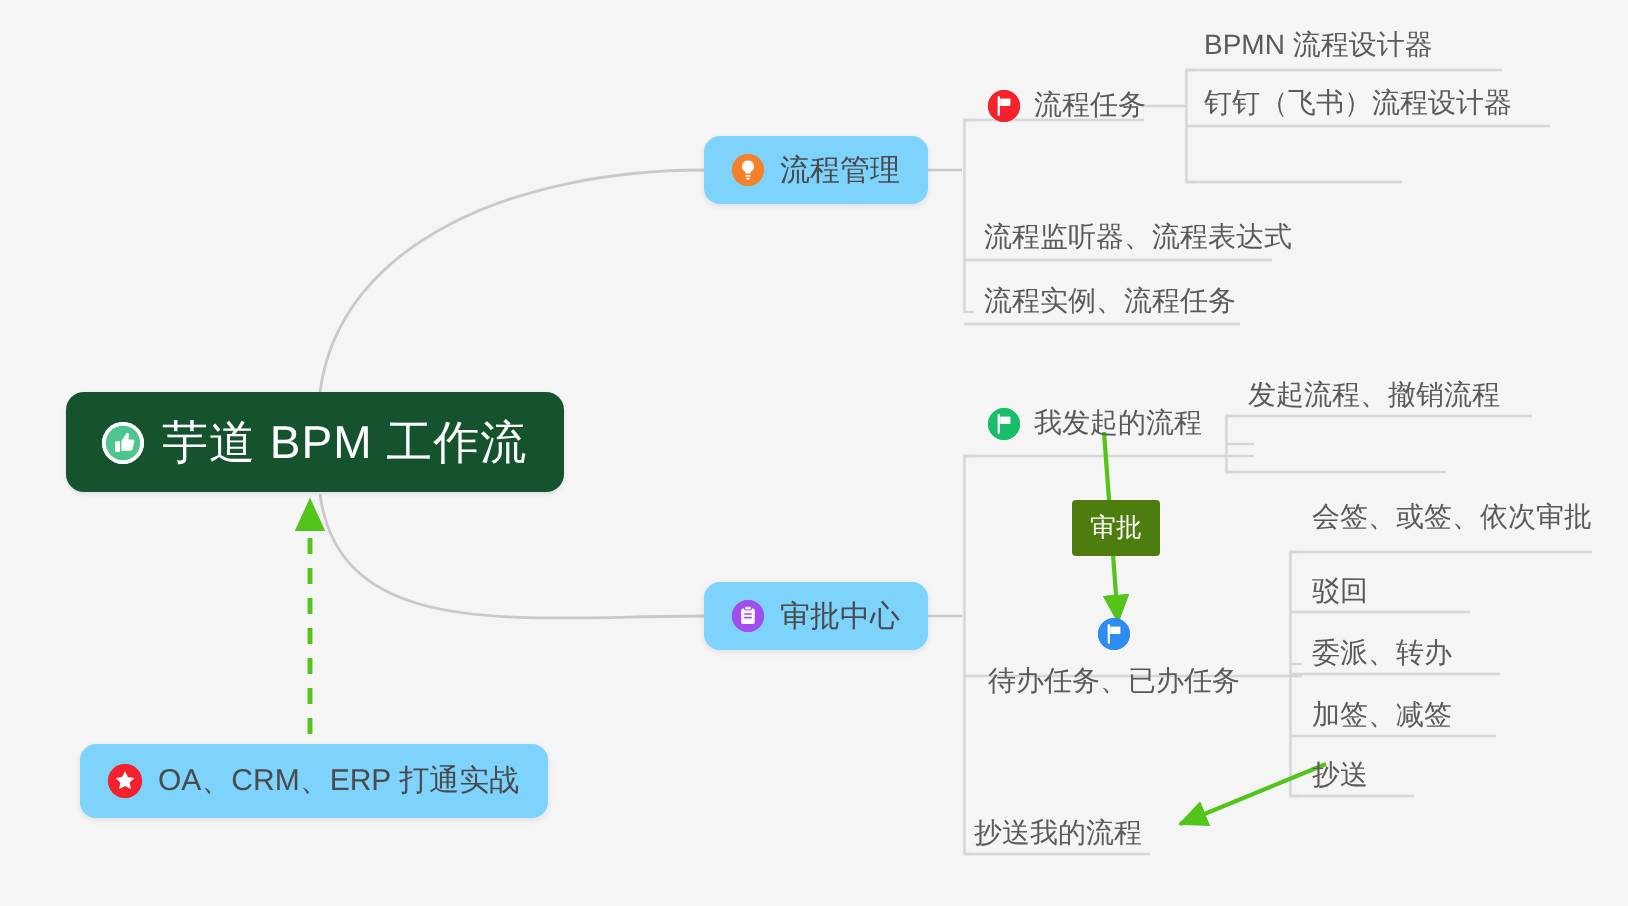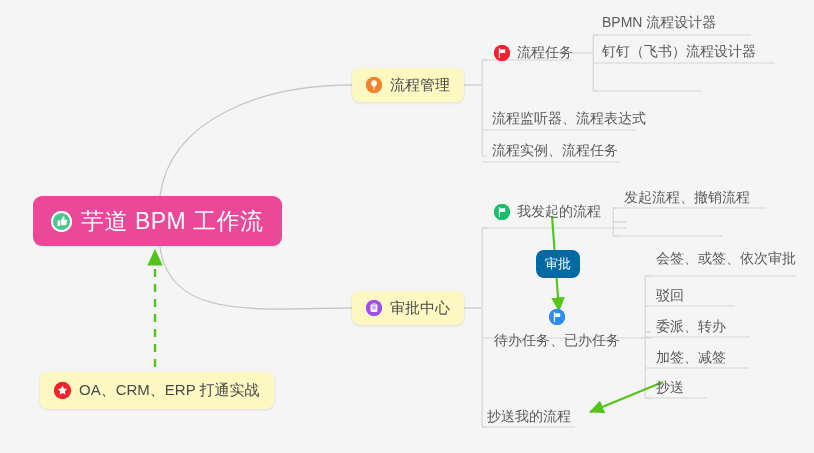--- a/index.html
+++ b/index.html
@@ -10,36 +10,36 @@
     overflow:hidden;
     position:relative;
   }
   #canvas{position:absolute;left:0;top:0;width:814px;height:453px;}
   svg.links{position:absolute;left:0;top:0;width:814px;height:453px;pointer-events:none;}
 
   
   .root-node{
     position:absolute;
     display:flex;align-items:center;gap:9px;
-    background:#ec4899;
+    background:#14532d;
     border-radius:9px;
     padding:0 18px;
     height:50px;
     box-sizing:border-box;
     box-shadow:0 1px 2px rgba(0,0,0,.10);
   }
   .root-label{
     color:#ffffff;font-size:23px;letter-spacing:.5px;white-space:nowrap;
   }
 
   
   .card-node{
     position:absolute;
     display:flex;align-items:center;gap:8px;
-    background:#fef9c3;
+    background:#7dd3fc;
     border-radius:8px;
     padding:0 14px;
     height:34px;
     box-sizing:border-box;
     box-shadow:0 1px 3px rgba(0,0,0,.10);
   }
   .card-label{color:#4a4a4a;font-size:15px;white-space:nowrap;}
 
   
   .leaf-node{
@@ -48,22 +48,22 @@
     height:26px;
     box-sizing:border-box;
     white-space:nowrap;
   }
   .leaf-label{color:#5a5a5a;font-size:14px;white-space:nowrap;}
 
   
   .tag-node{
     position:absolute;
     display:flex;align-items:center;justify-content:center;
-    background:#0369a1;
-    border-radius:8px;
+    background:#4d7c0f;
+    border-radius:2px;
     height:28px;
     padding:0 9px;
     box-sizing:border-box;
   }
   .tag-label{color:#ffffff;font-size:13px;white-space:nowrap;}
 
   
   .ic{
     flex:0 0 auto;
     width:16px;height:16px;border-radius:50%;

